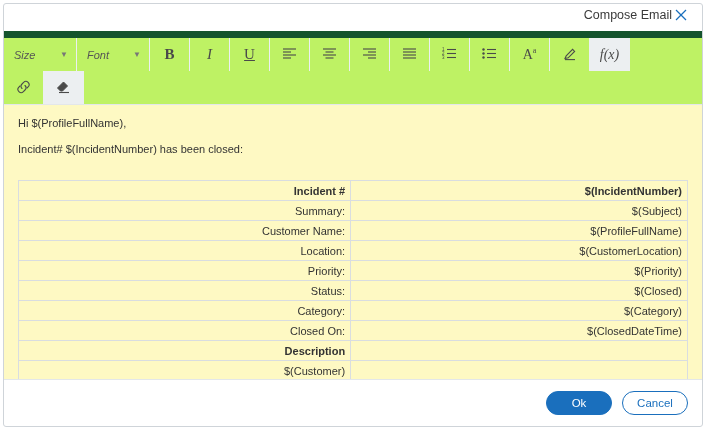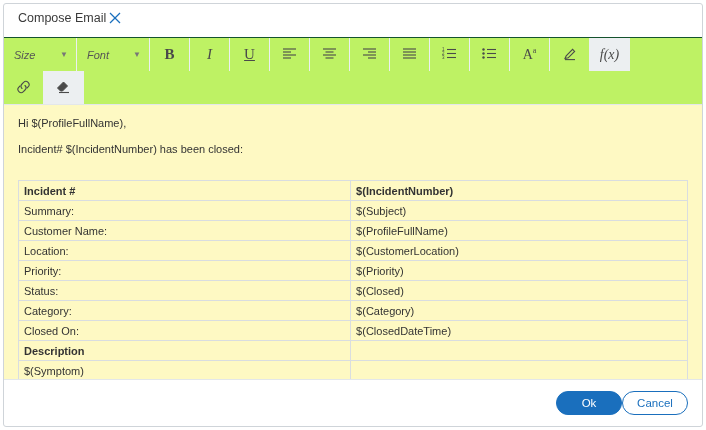--- a/index.html
+++ b/index.html
@@ -27,23 +27,23 @@
     box-sizing: border-box;
     display: flex;
     flex-direction: column;
   }
   
   .titlebar {
     height: 34px;
     flex: 0 0 34px;
     display: flex;
     align-items: center;
-    justify-content: flex-start;
+    justify-content: flex-end;
     padding: 0 12px 6px 14px;
-    border-bottom: 1px solid #14532d;
+    border-bottom: 7px solid #14532d;
     box-sizing: border-box;
   }
   .title-text {
     font-size: 12.5px;
     color: #3a3a3a;
   }
   .close-btn {
     width: 18px;
     height: 18px;
     position: relative;
@@ -114,20 +114,21 @@
     font-size: 11px;
     color: #333;
     margin: 0 0 14px 0;
   }
   .para.second { margin-bottom: 25px; }
 
   table.detail {
     border-collapse: collapse;
     width: 100%;
     table-layout: fixed;
+    text-align: right;
   }
   table.detail td {
     border: 1px solid #d9dde0;
     height: 17px;
     padding: 1px 5px;
     font-size: 11px;
     color: #333;
     vertical-align: middle;
     overflow: hidden;
     white-space: nowrap;
@@ -136,20 +137,21 @@
   table.detail td.bold { font-weight: bold; }
 
   
   .footer {
     flex: 0 0 47px;
     border-top: 1px solid #e3e7ea;
     display: flex;
     align-items: center;
     justify-content: flex-end;
     padding-right: 14px;
+    gap: 10px;
     box-sizing: border-box;
   }
   .btn {
     height: 24px;
     min-width: 66px;
     border-radius: 12px;
     font-size: 11.5px;
     display: inline-flex;
     align-items: center;
     justify-content: center;
@@ -376,21 +378,21 @@
         </tr>
         <tr>
           <td class="c1">Closed On:</td>
           <td>$(ClosedDateTime)</td>
         </tr>
         <tr>
           <td class="c1 bold">Description</td>
           <td></td>
         </tr>
         <tr>
-          <td class="c1">$(Symptom)</td>
+          <td class="c1">$(Customer)</td>
           <td></td>
         </tr>
         <tr>
           <td class="c1 bold">Resolution</td>
           <td></td>
         </tr>
 
       </tbody>
     </table>
   </div>

